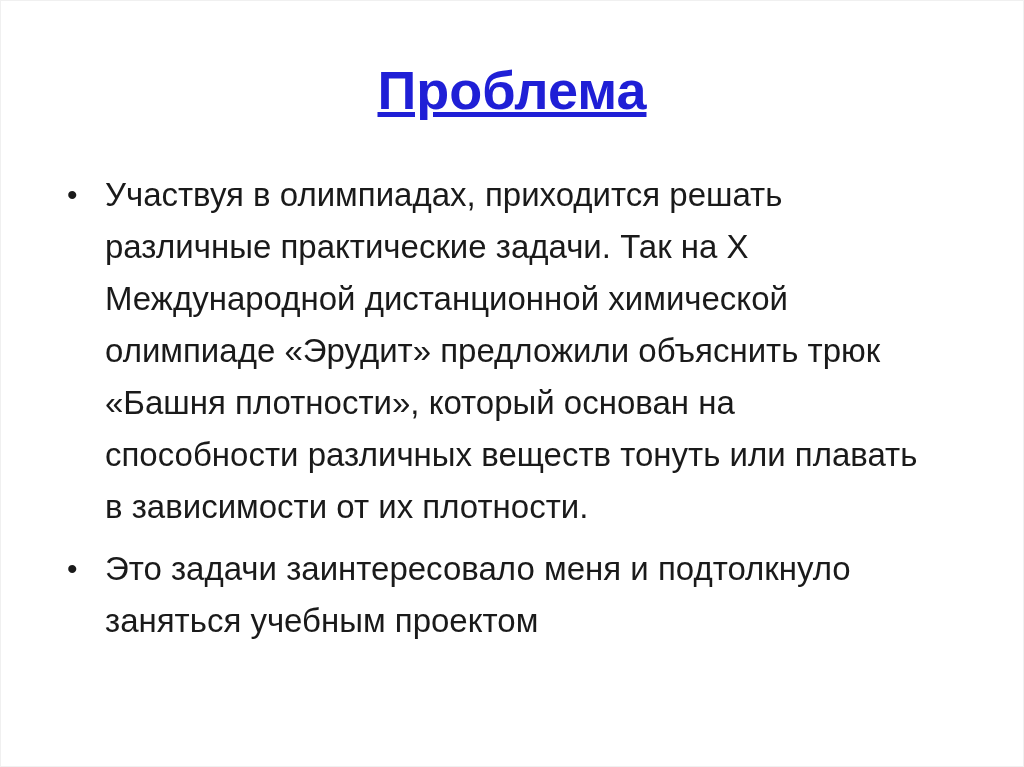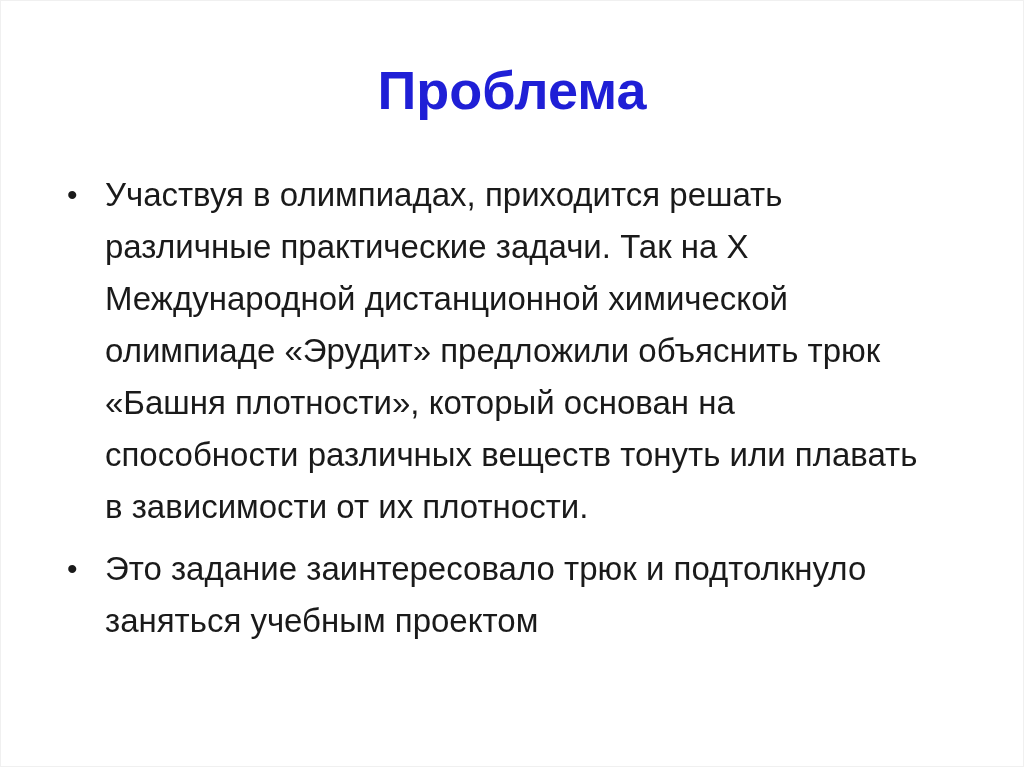--- a/index.html
+++ b/index.html
@@ -17,20 +17,21 @@
     font-family: "Liberation Sans", "DejaVu Sans", sans-serif;
     overflow: hidden;
   }
   .slide-title {
     margin-top: 58px;
     text-align: center;
     font-size: 54px;
     font-weight: bold;
     letter-spacing: 0px;
     color: #1f1fd6;
+    text-decoration: underline;
   }
   .bullet-list {
     margin: 48px 0 0 64px;
     width: 860px;
   }
   .bullet-item {
     position: relative;
     padding-left: 40px;
     font-size: 33px;
     line-height: 52px;
@@ -55,18 +56,18 @@
 
   <div class="bullet-list">
 
     <div class="bullet-item">
       <span class="bullet-marker">•</span>
       <span>Участвуя в олимпиадах, приходится решать различные практические задачи. Так на X Международной дистанционной химической олимпиаде «Эрудит»  предложили объяснить трюк «Башня плотности», который основан на способности различных веществ тонуть или плавать в зависимости от их плотности.</span>
     </div>
 
     <div class="bullet-item">
       <span class="bullet-marker">•</span>
-      <span> Это задание заинтересовало трюк и подтолкнуло заняться учебным проектом</span>
+      <span> Это задачи заинтересовало меня и подтолкнуло заняться учебным проектом</span>
     </div>
 
   </div>
 
 </div>
 
 </body></html>

